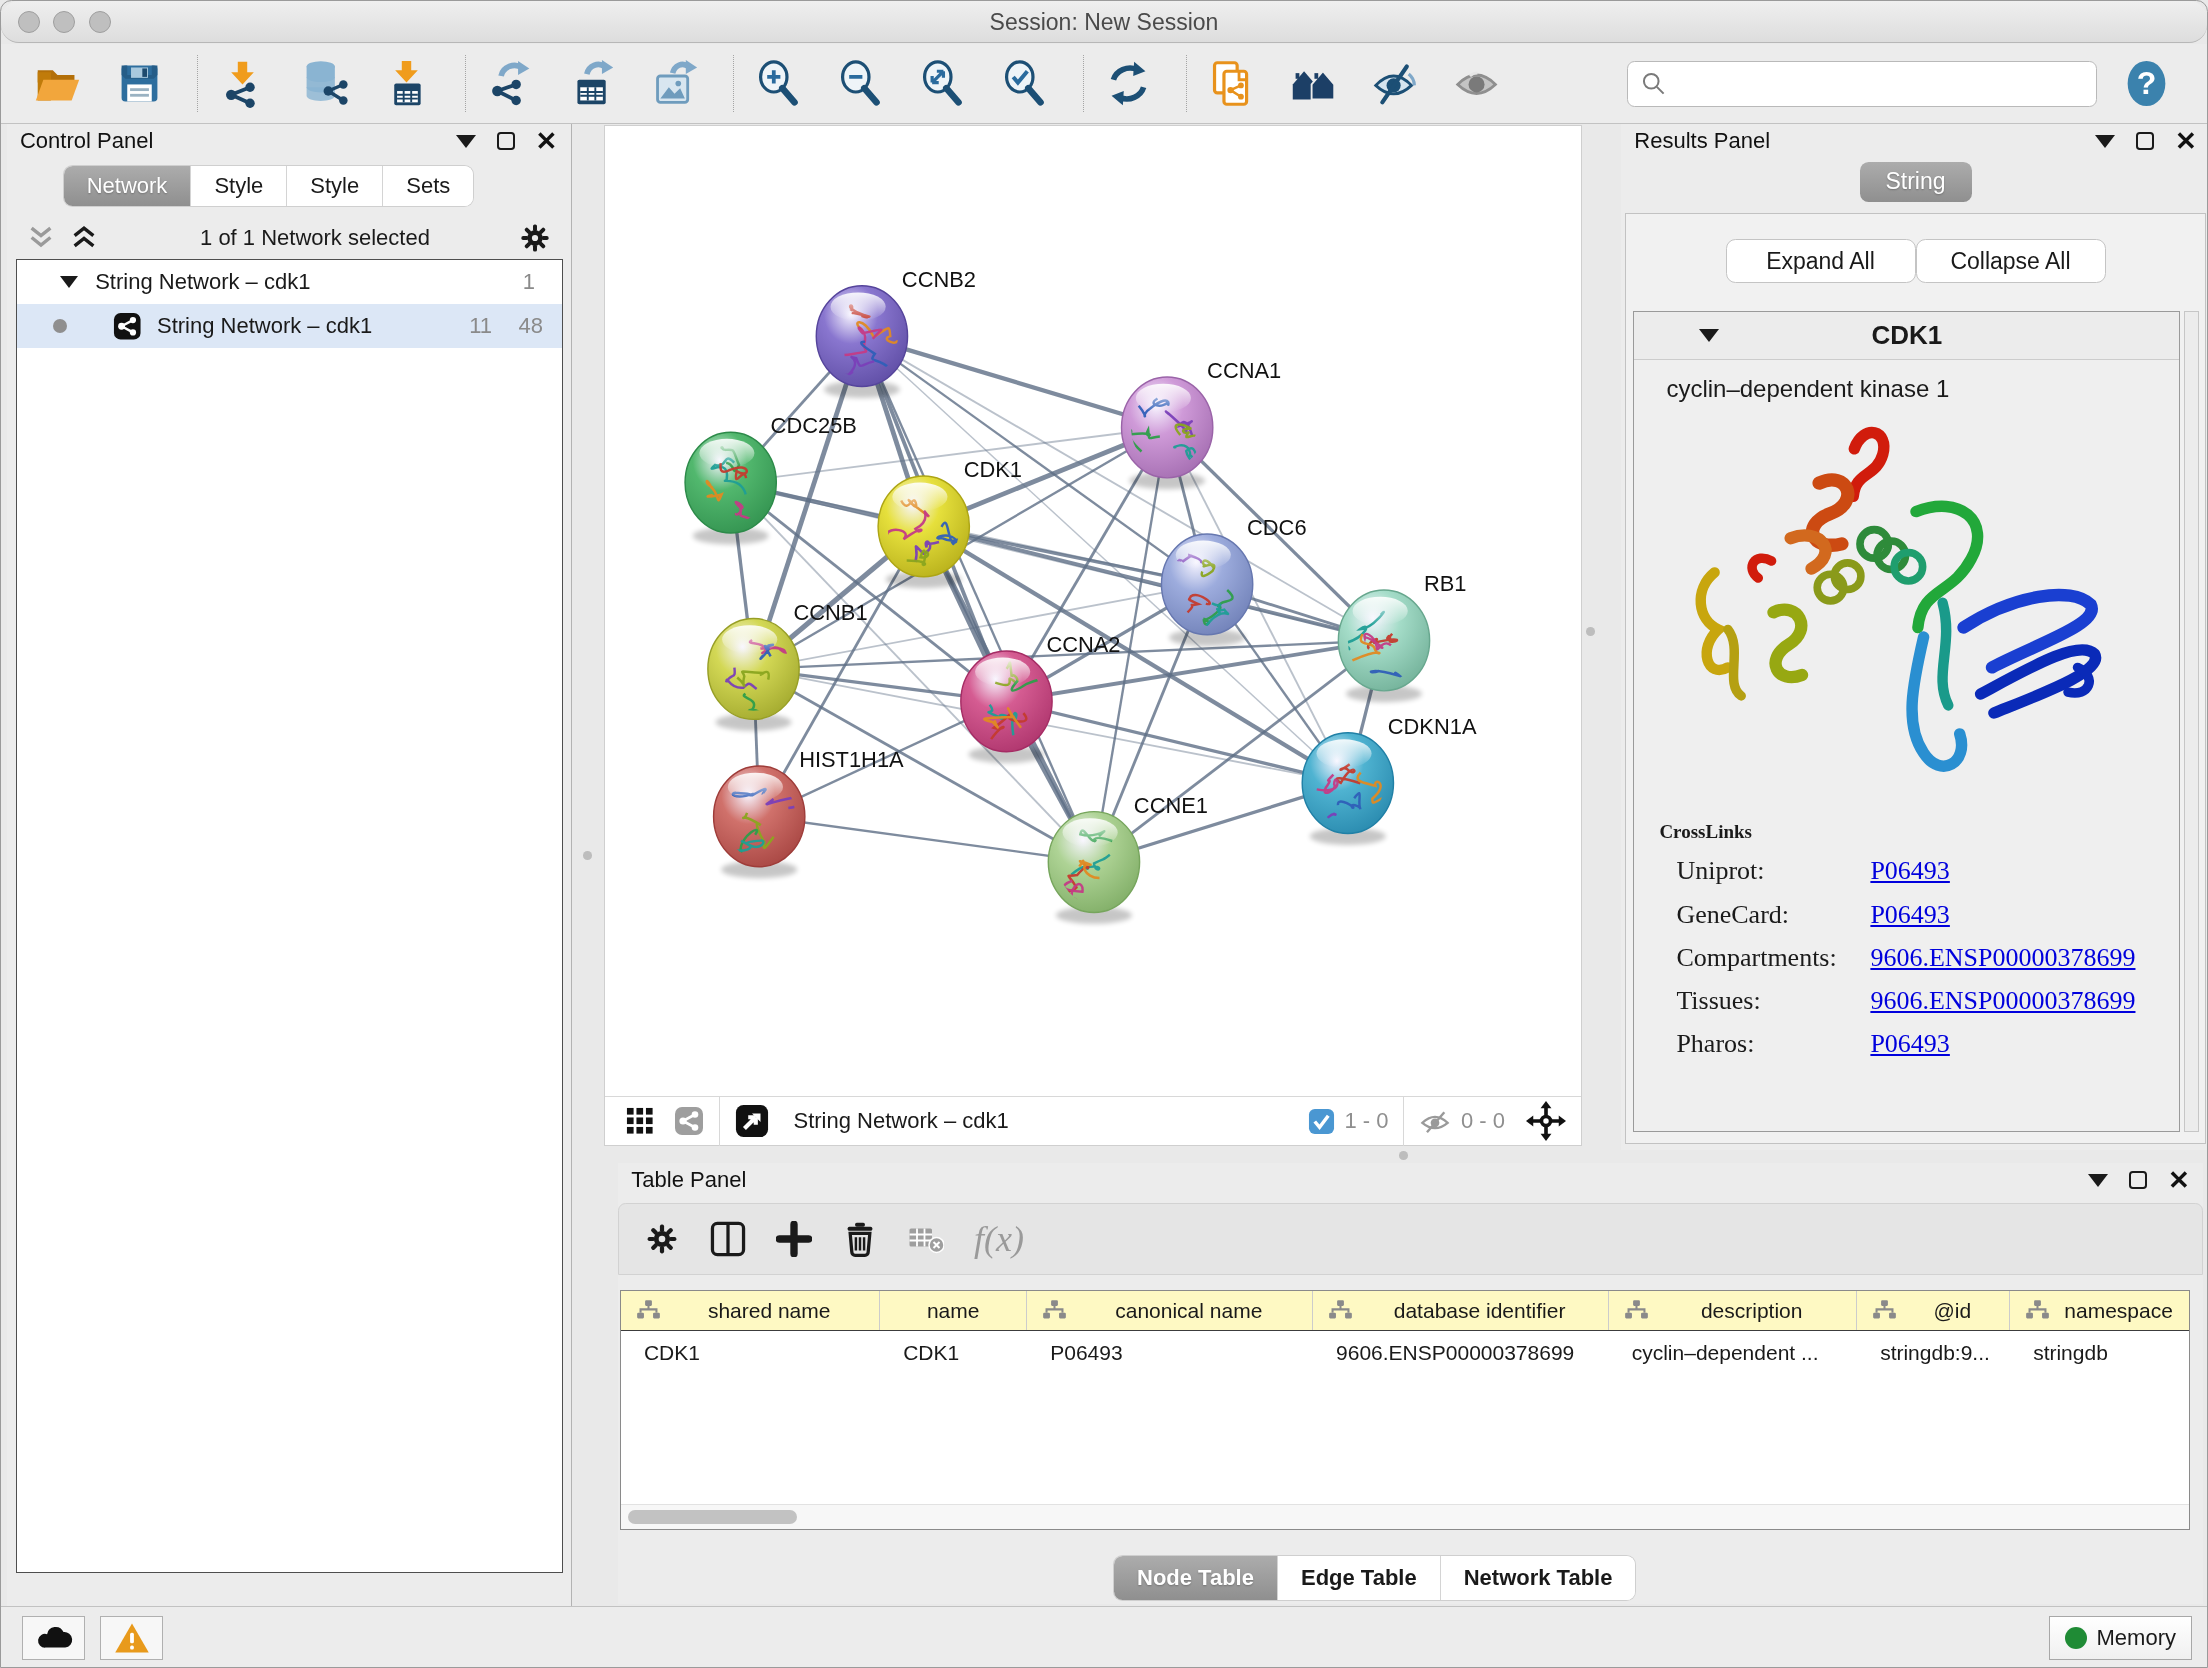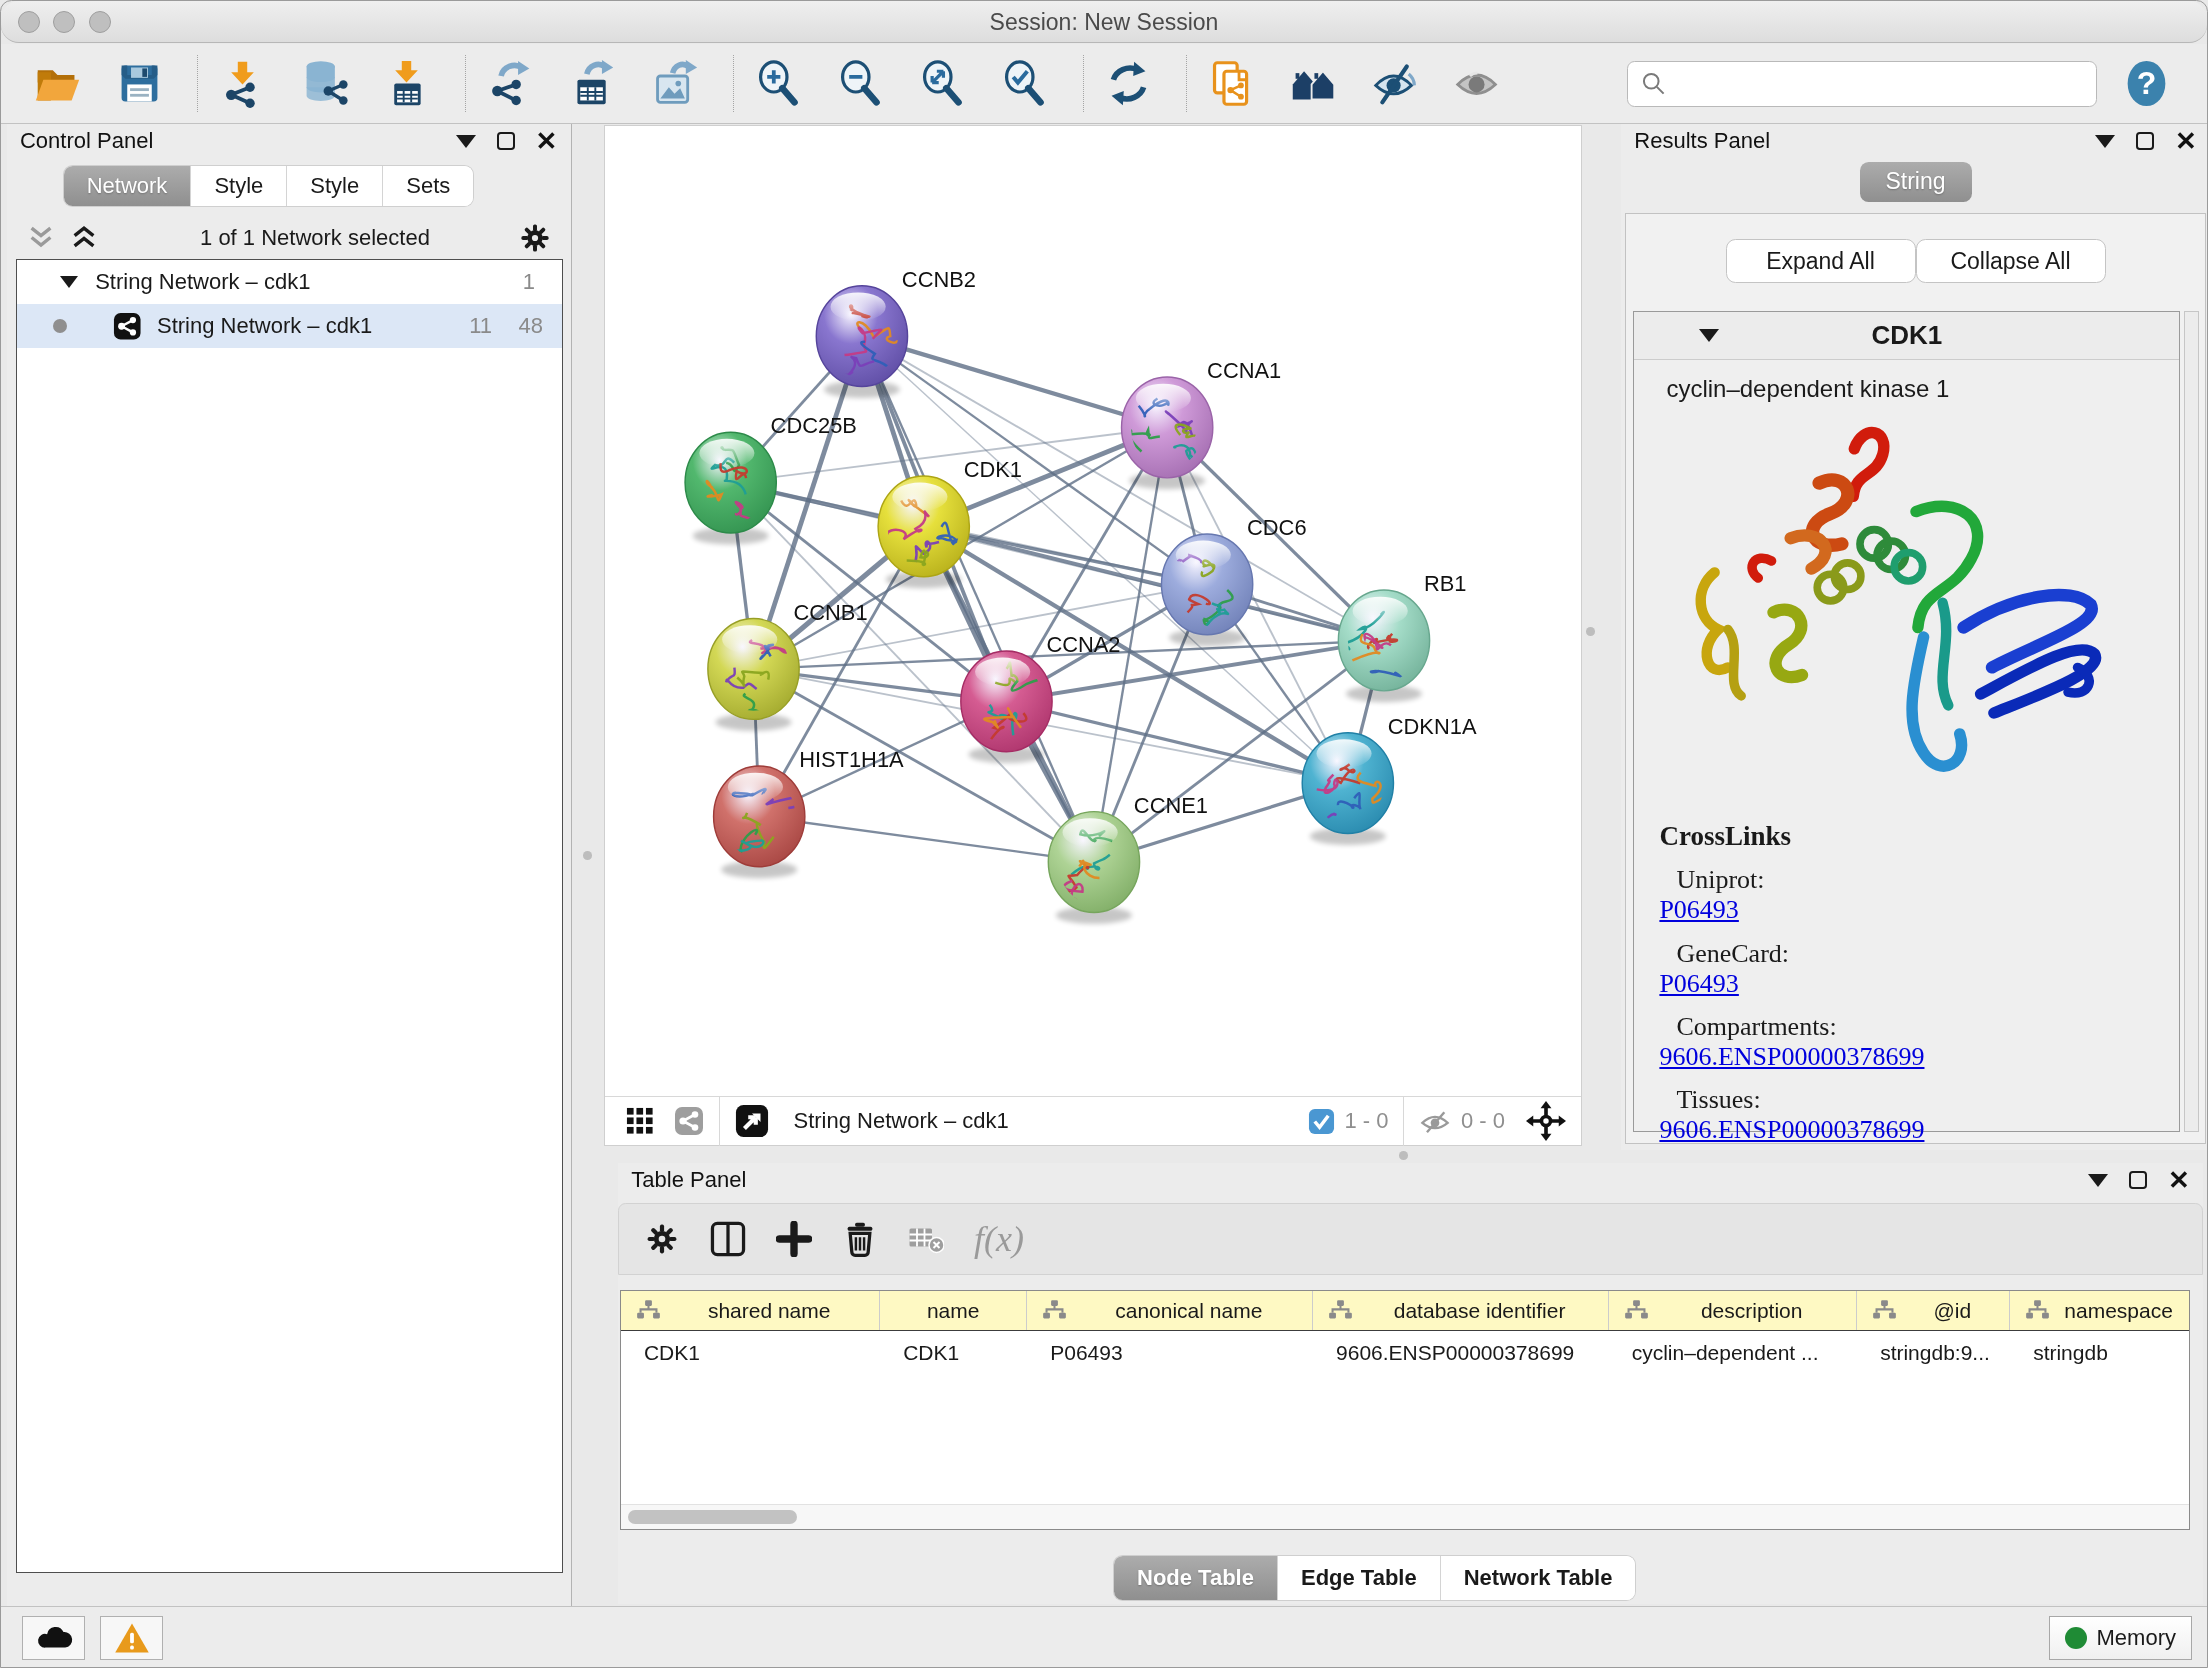--- a/index.html
+++ b/index.html
@@ -67,22 +67,22 @@
   .rp-box { position:absolute; left:3.8px; right:3.8px; top:89px; bottom:5.7px; background:#f1f1f1; border:1px solid #c2c2c2; }
   .rp-buttons { display:flex; justify-content:center; margin-top:25px; }
   .rp-btn { width:190px; height:44px; background:#fff; border:1px solid #c4c4c4; border-radius:9.5px; display:flex; align-items:center; justify-content:center; font-size:23px; }
   .rp-inner { position:absolute; left:7.6px; right:25px; top:97px; bottom:11.4px; background:#efefef; border:1.9px solid #9a9a9a; }
   .rp-scroll { position:absolute; right:6.7px; top:97px; bottom:11.4px; width:14.3px; background:#ececec; border:1px solid #c6c6c6; }
   .gene-head { height:48px; background:#ececec; border-bottom:1px solid #cccccc; position:relative; display:flex; align-items:center; justify-content:center; font-size:26px; font-weight:bold; }
   .gene-head .tri-down { position:absolute; left:65px; }
   .gene-desc { padding:15px 0 0 32px; font-size:24px; }
   .protein-wrap { margin:5.7px auto 0 auto; width:457px; height:399px; }
   .crosslinks { font-family:"Liberation Serif", serif; padding-left:25px; margin-top:13.3px; }
-  .crosslinks h3 { font-size:27px; margin-bottom:9.5px; }
-  .cl-row { display:flex; font-size:26px; margin-top:13.3px;flex-direction:column; }
+  .crosslinks h3 { font-size:19px; margin-bottom:9.5px; }
+  .cl-row { display:flex; font-size:26px; margin-top:13.3px; }
   .cl-row .lbl { width:211px; padding-left:17px; }
   .cl-row a { color:#0000dd; text-decoration:underline; }
 
   
   .table-panel { position:absolute; left:617px; top:1162px; width:1585px; height:441px; background:#ececec; }
   .tp-toolbar { margin-top:5.7px; height:72px; background:#e5e5e5; border:1px solid #d2d2d2; border-radius:7.6px 7.6px 0 0; display:flex; align-items:center; padding-left:25px; gap:30px; }
   .tp-toolbar svg { width:36px; height:36px; }
   .fx { font-family:"Liberation Serif", serif; font-style:italic; font-size:36px; color:#9a9a9a; }
   .tp-table { position:absolute; left:1.9px; right:13.3px; top:127px; height:240px; background:#fff; border:1.9px solid #8a8a8a; overflow:hidden; }
   .thead { display:flex; height:40px; background:#fef9c3; border-bottom:1.9px solid #3c3c3c;justify-content:center; }

